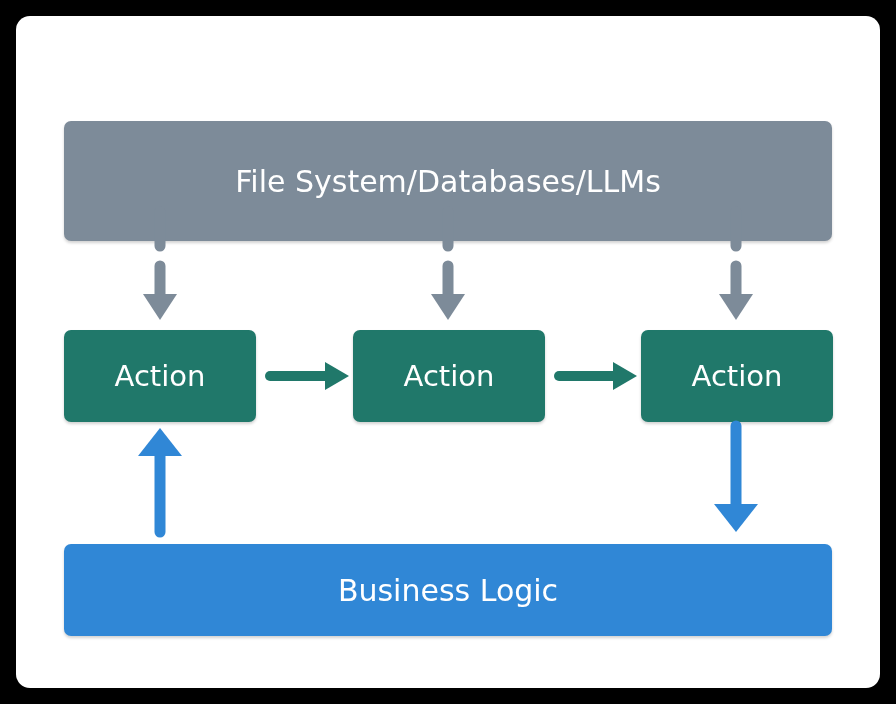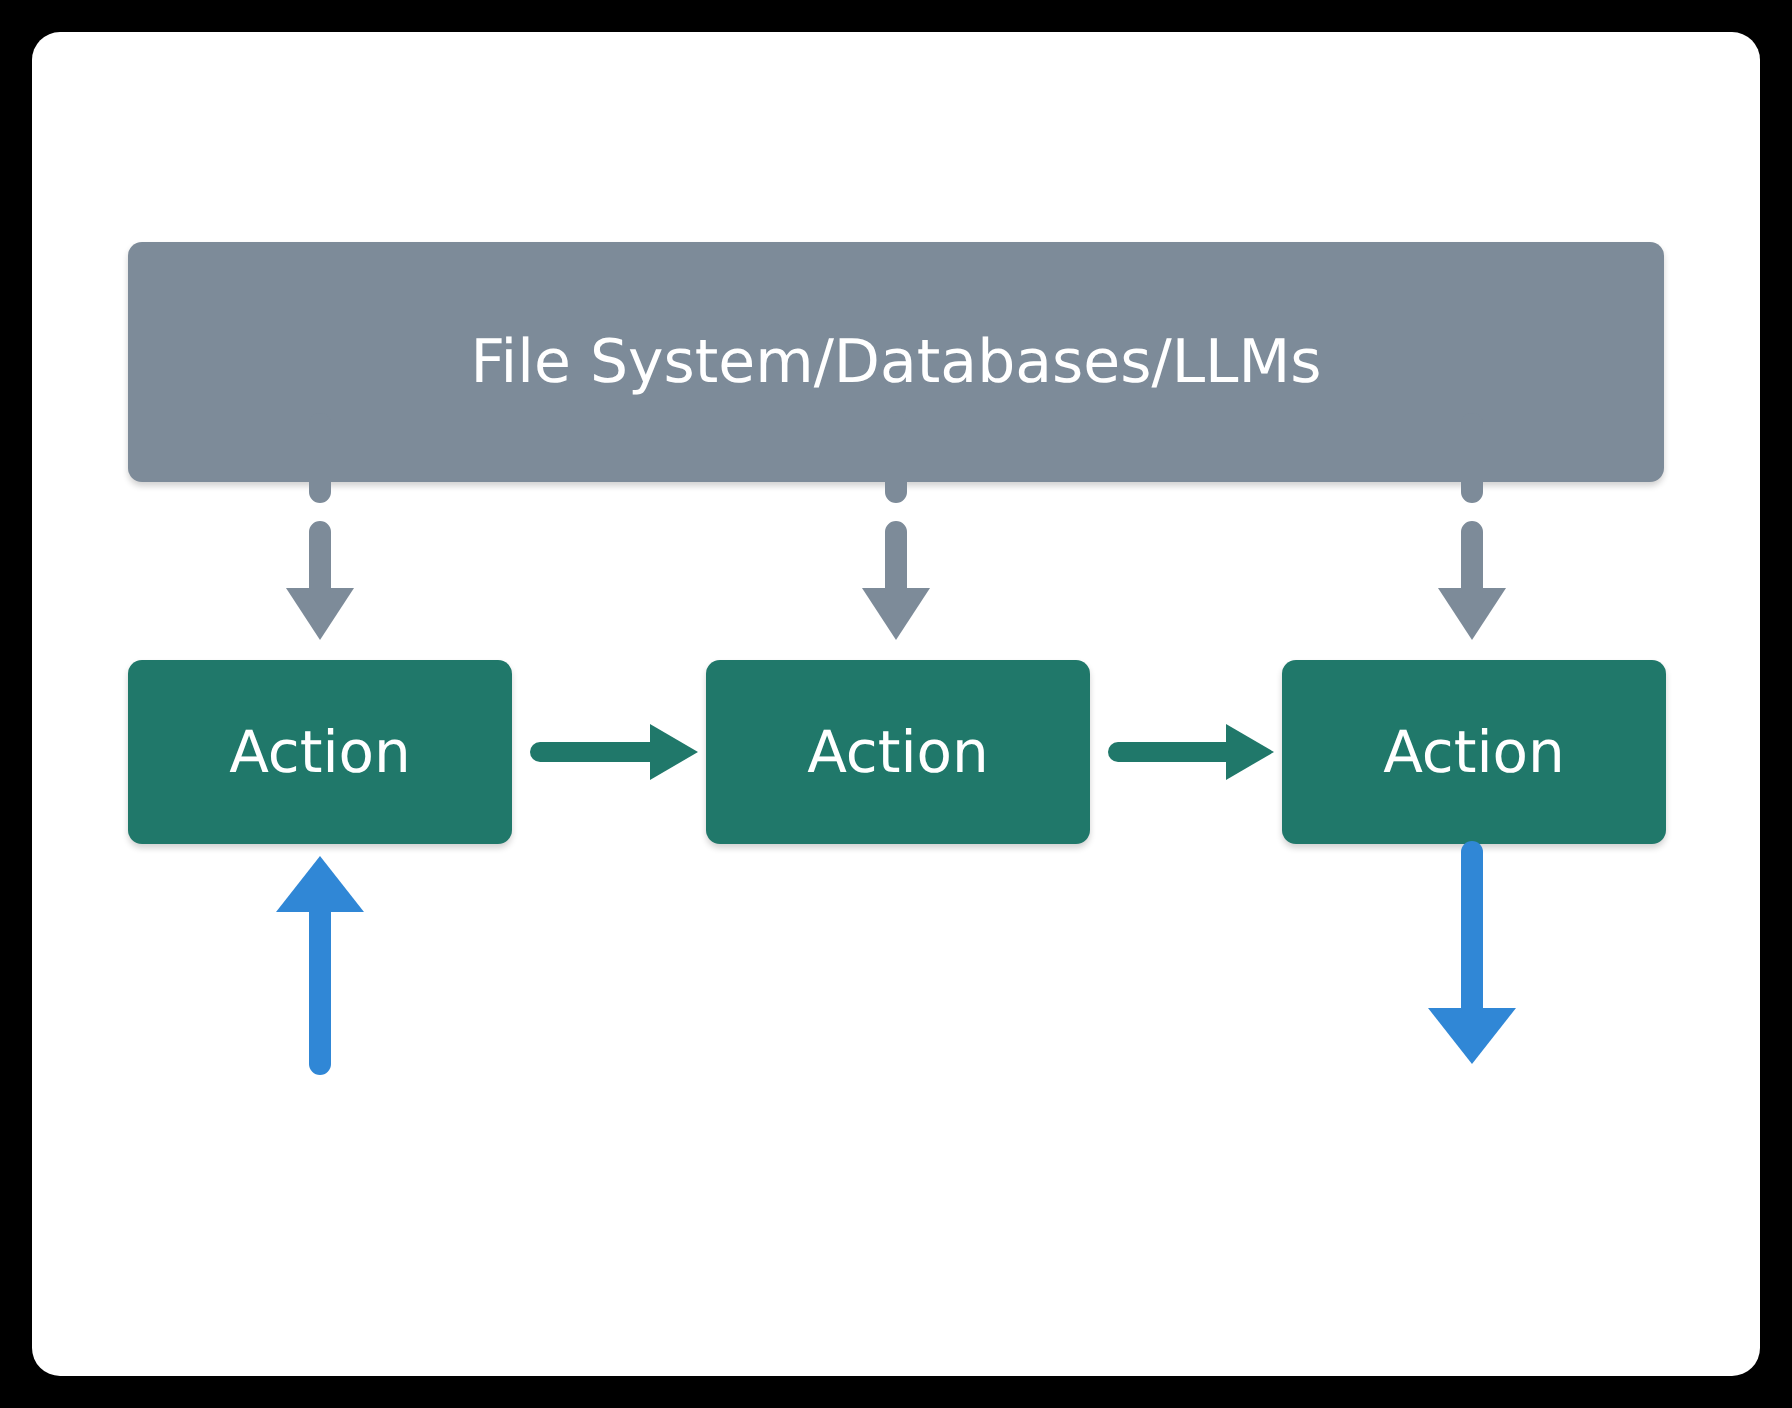--- a/index.html
+++ b/index.html
@@ -116,20 +116,23 @@
     </div>
 
     <div class="node node-action" id="node-action-2">
       <span>Action</span>
     </div>
 
     <div class="node node-action" id="node-action-3">
       <span>Action</span>
     </div>
 
+    <div class="node" id="node-business-logic">
+      <span>Business Logic</span>
+    </div>
 
     <svg id="arrow-layer" viewBox="0 0 864 672">
 
       <g>
         <line x1="144" y1="196" x2="144" y2="282" stroke="#7d8b99" stroke-width="11" stroke-linecap="round" stroke-dasharray="34 20"></line>
         <polygon points="144,304 127,278 161,278" fill="#7d8b99"></polygon>
       </g>
 
       <g>
         <line x1="432" y1="196" x2="432" y2="282" stroke="#7d8b99" stroke-width="11" stroke-linecap="round" stroke-dasharray="34 20"></line>

